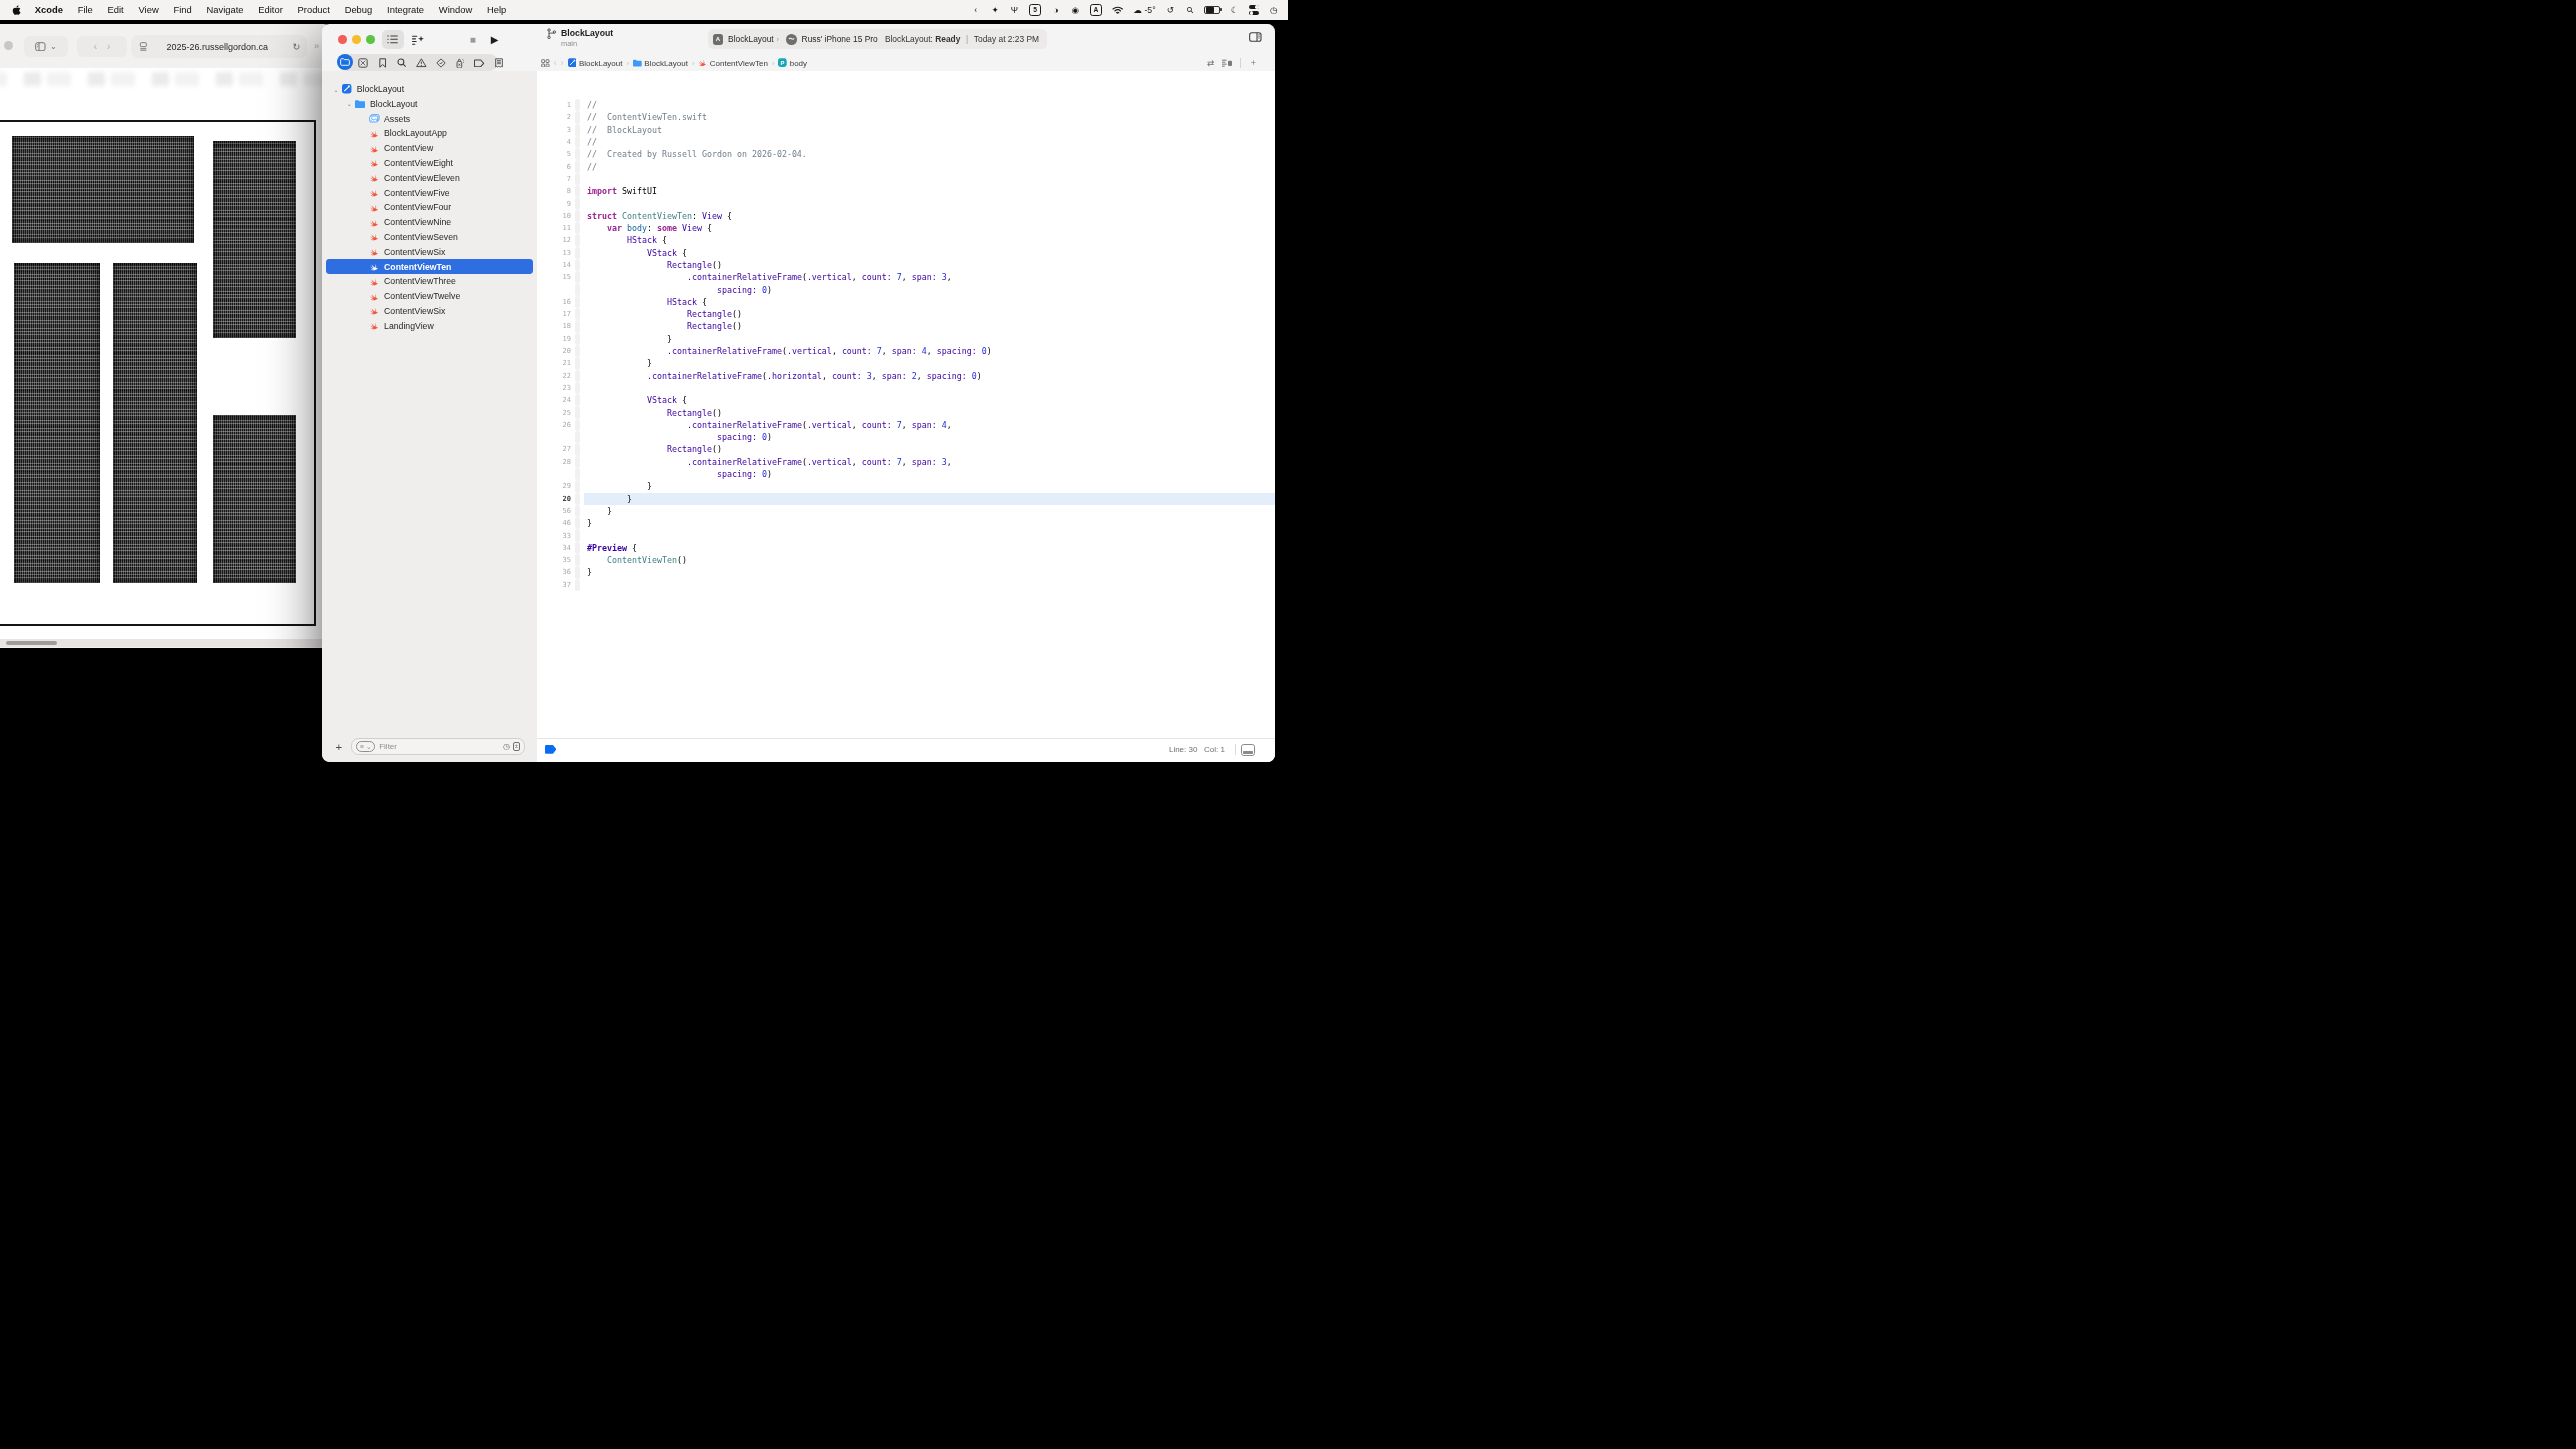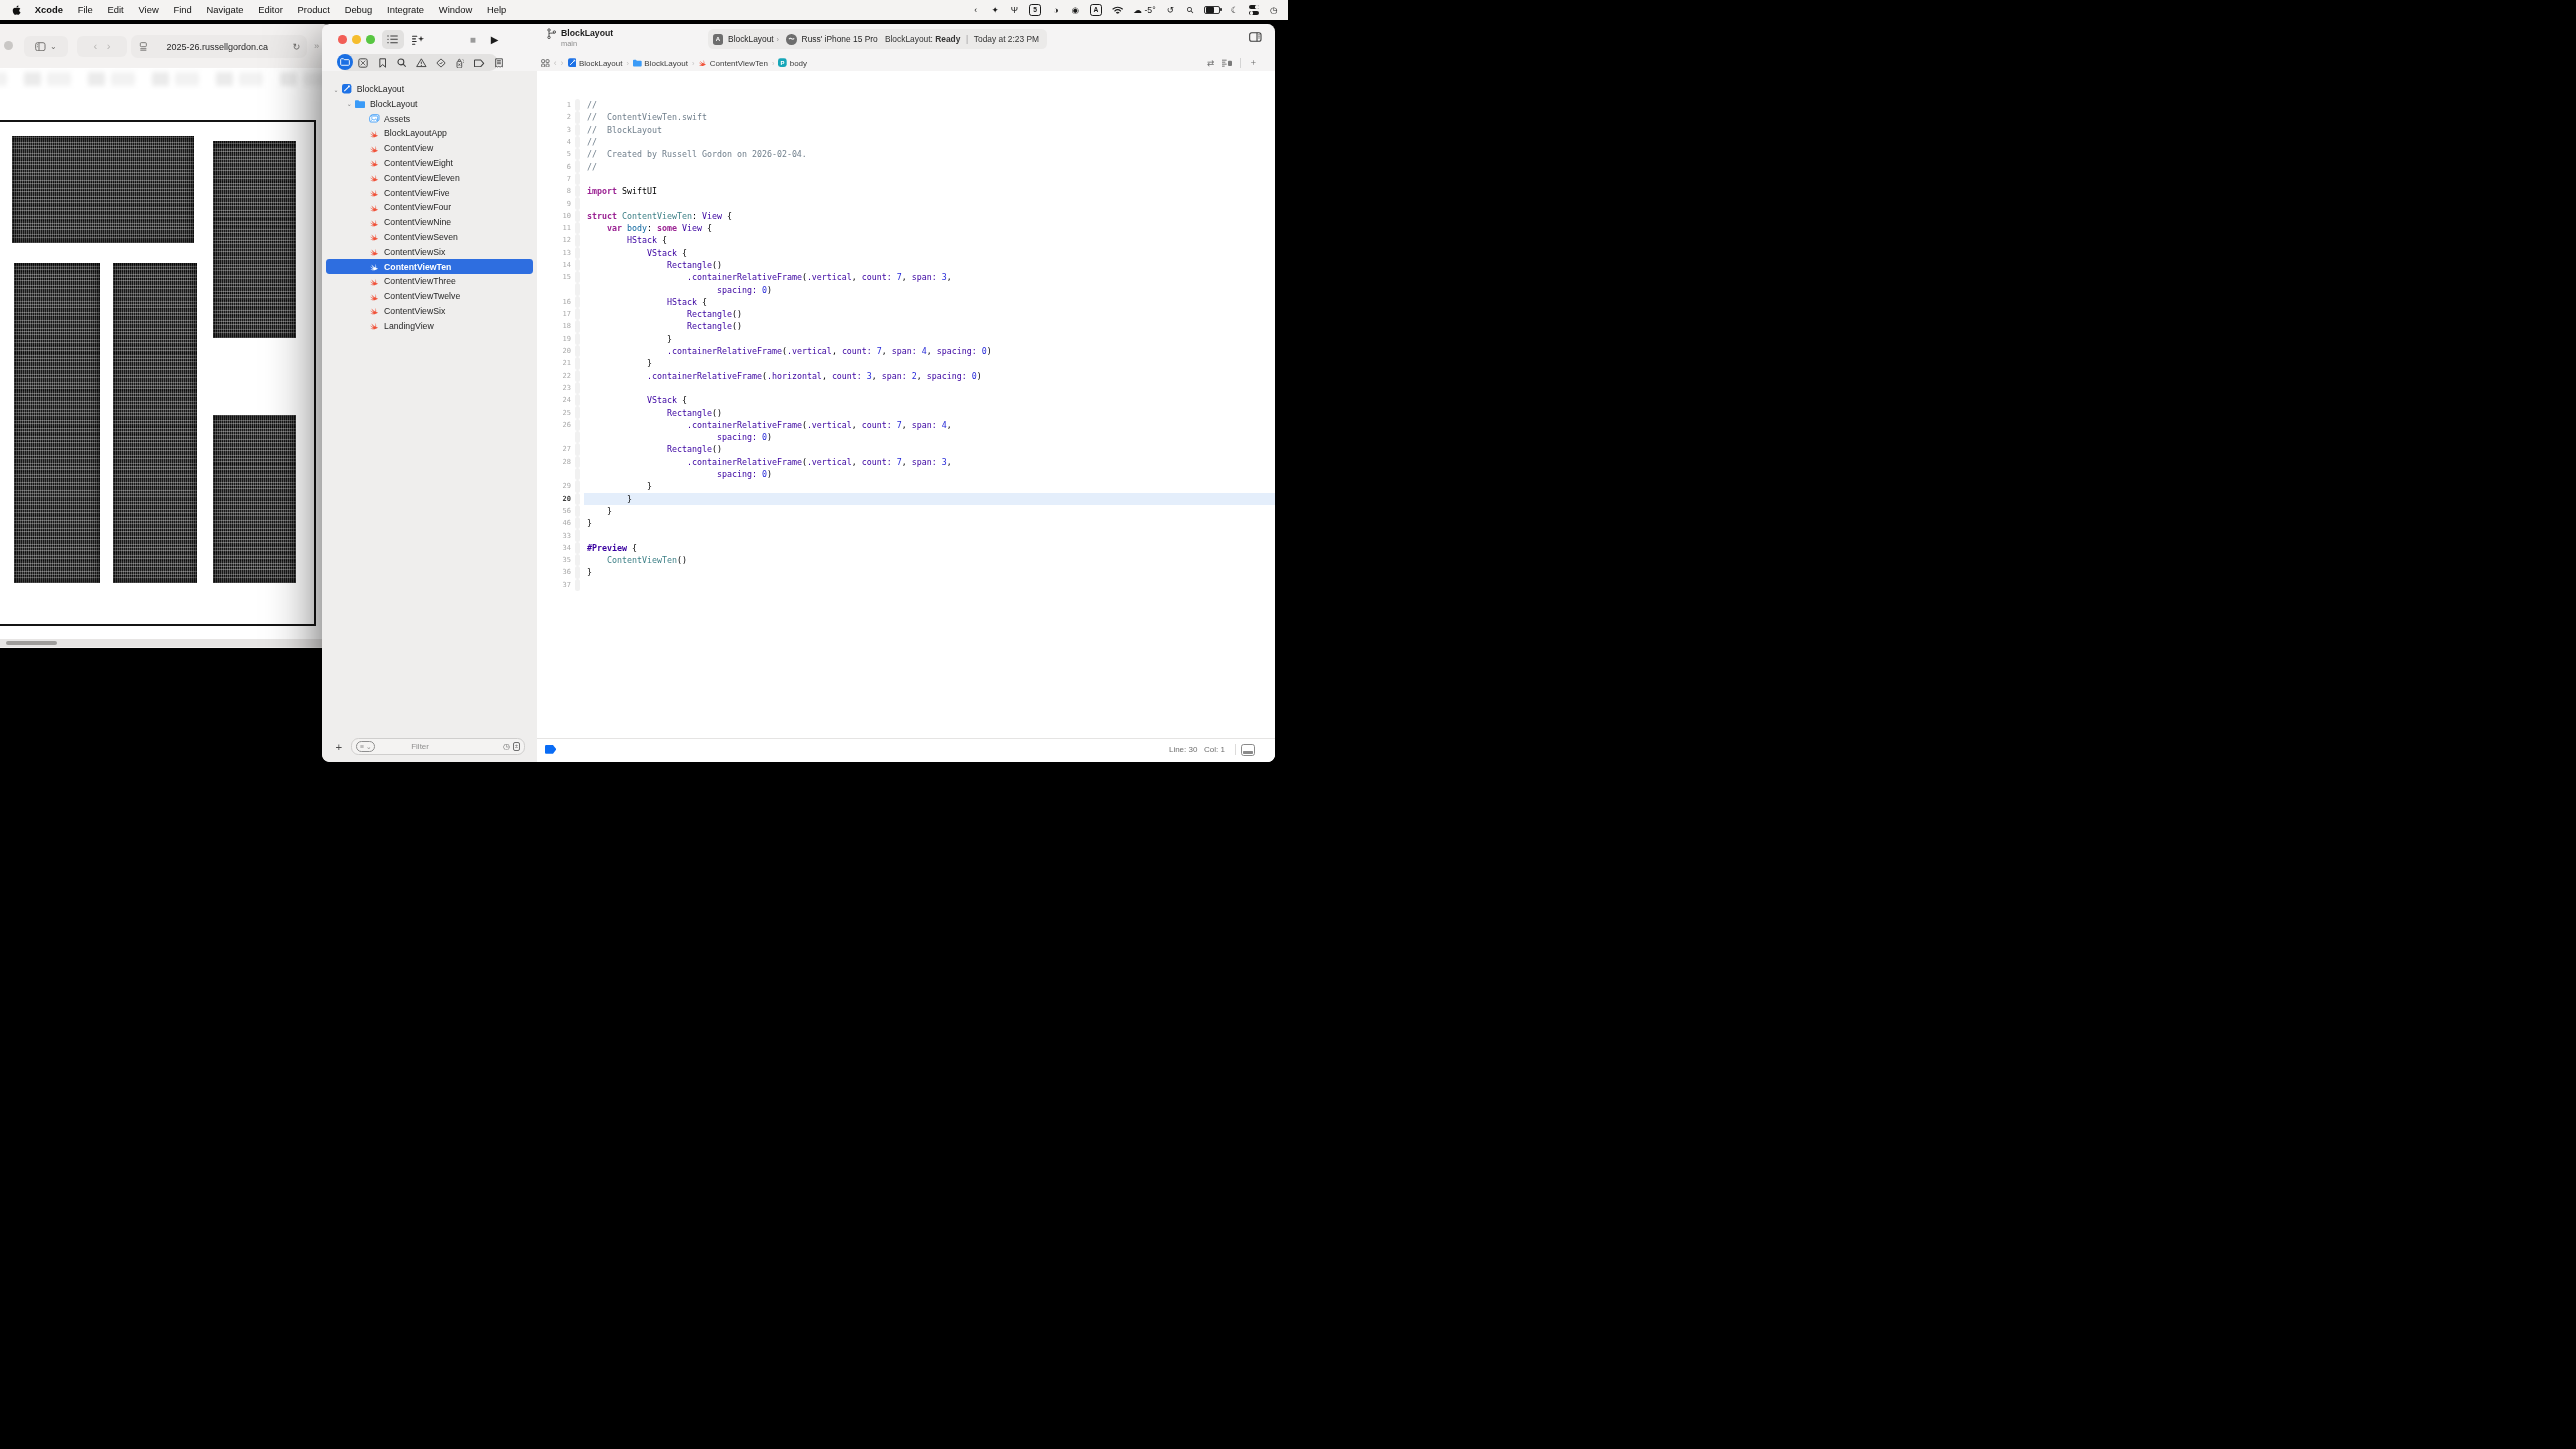--- a/index.html
+++ b/index.html
@@ -90,21 +90,21 @@
   #filelist{position:absolute;left:0;top:10.7px;right:0;}
   .frow{position:relative;height:14.8px;display:flex;align-items:center;font-size:8.7px;color:#262626;}
   .frow .chev{width:6.7px;font-size:6px;color:#7c7c7c;margin-right:2px;text-align:center;}
   .frow .fic{width:11.4px;height:10px;margin-right:4px;display:flex;align-items:center;justify-content:center;}
   .frow.sel{color:#fff;font-weight:600;}
   .frow.sel .selbg{position:absolute;left:4px;right:4px;top:0;bottom:0;background:#2e6ee0;border-radius:3.4px;}
   .frow > *{position:relative;}
   #navbottom{position:absolute;left:0;bottom:6.7px;right:0;height:17.4px;display:flex;align-items:center;}
   #nav-add{color:#4c4c4c;font-size:11.4px;margin-left:13.4px;}
   #filterbox{margin-left:9.4px;width:172px;height:14.8px;border:0.7px solid #cfcecd;border-radius:7.4px;
-    display:flex;align-items:center;color:#8f8f8f;font-size:8px;background:#f4f3f2;gap:32px;}
+    display:flex;align-items:center;color:#8f8f8f;font-size:8px;background:#f4f3f2;}
   #filterbox .fi{margin:0 4px 0 4px;font-size:6.7px;border:0.7px solid #8f8f8f;border-radius:5.4px;padding:0 2.7px;height:8.7px;display:flex;align-items:center;gap:1.3px;}
   #filterbox .ri{margin-left:auto;display:flex;gap:2.7px;padding-right:4px;font-size:8px;color:#6f6f6f;}
   
   #editor{position:absolute;left:215px;top:47px;width:822px;bottom:0;background:#fff;}
   #code{position:absolute;left:0;top:28px;right:0;}
   .crow{position:relative;height:12.3px;display:flex;align-items:center;white-space:pre;}
   .crow .hlband{position:absolute;left:47px;right:5.4px;top:0;bottom:0;background:#e4eefb;}
   .crow .ln{width:34px;text-align:right;font-family:"DejaVu Sans Mono",monospace;font-size:7px;color:#a9a9a9;}
   .crow.cur .ln{color:#3c3c3c;font-weight:700;}
   .crow .rib{width:5.4px;height:100%;margin-left:4px;background:#f1f1f1;border-radius:2.7px;}

